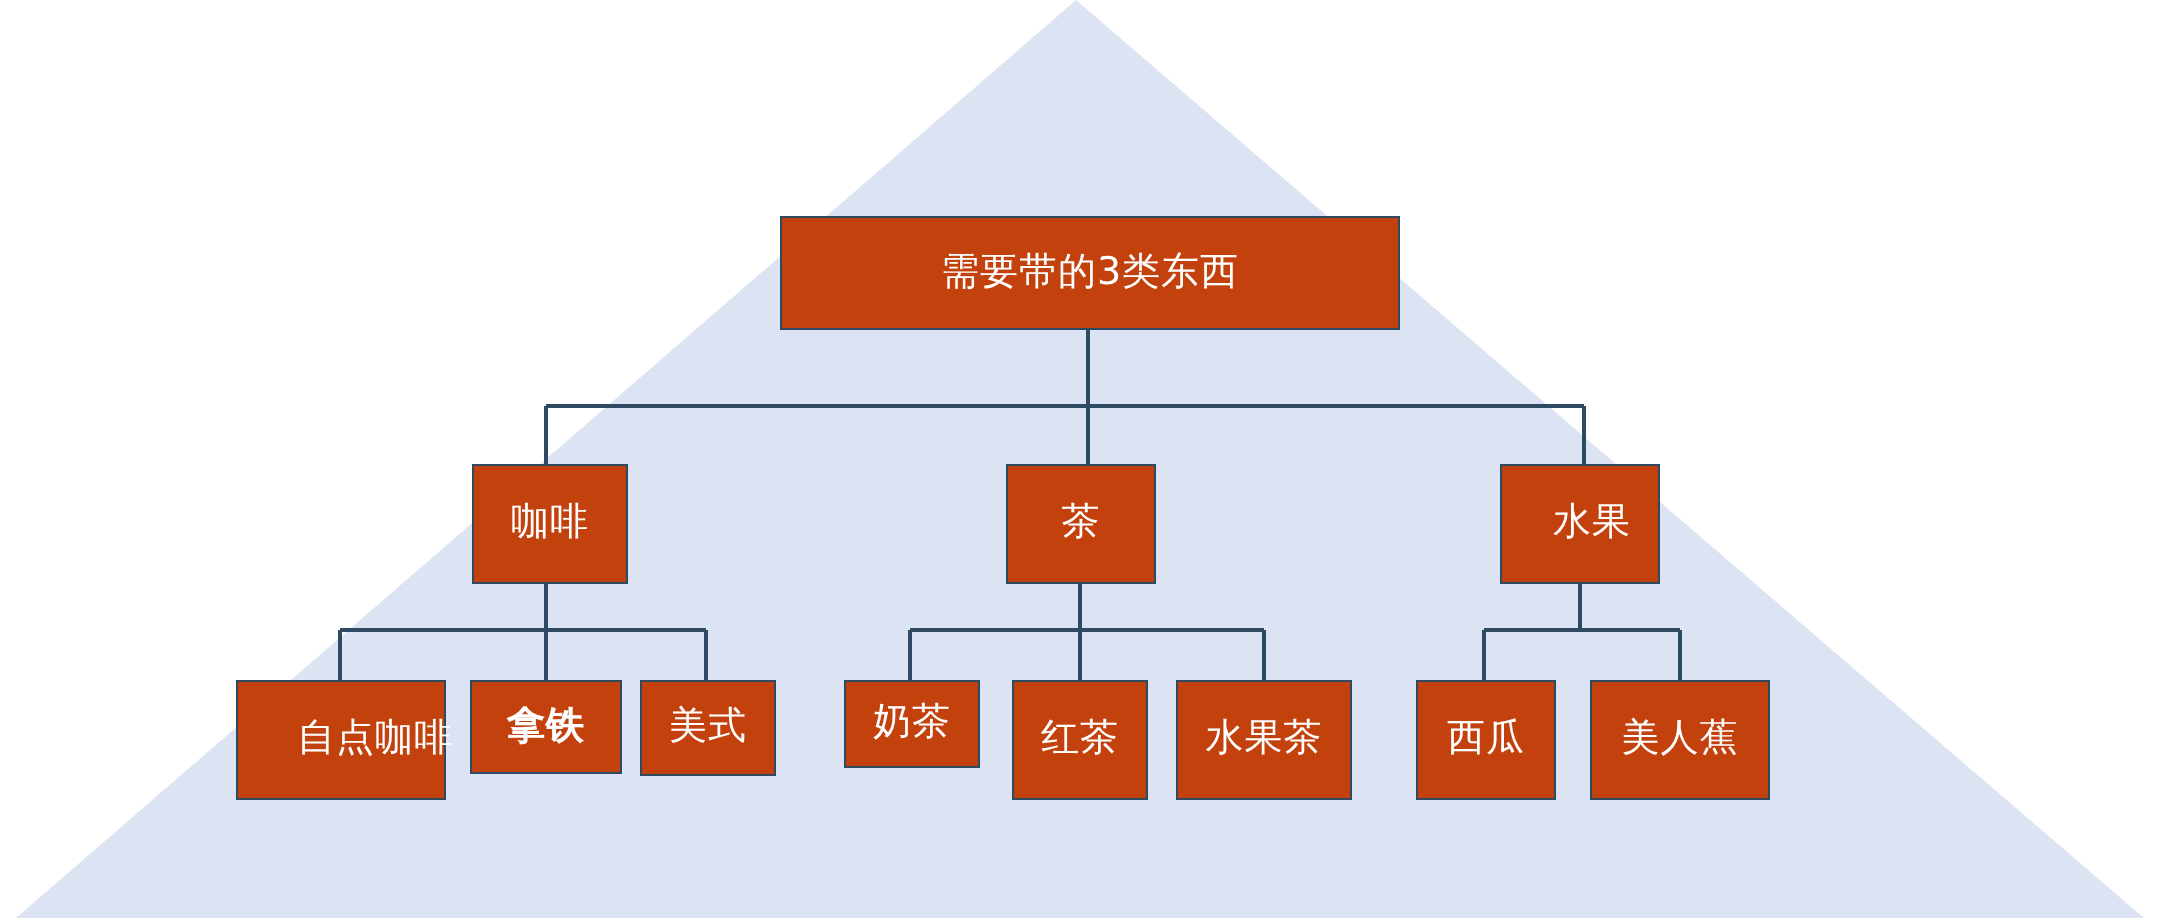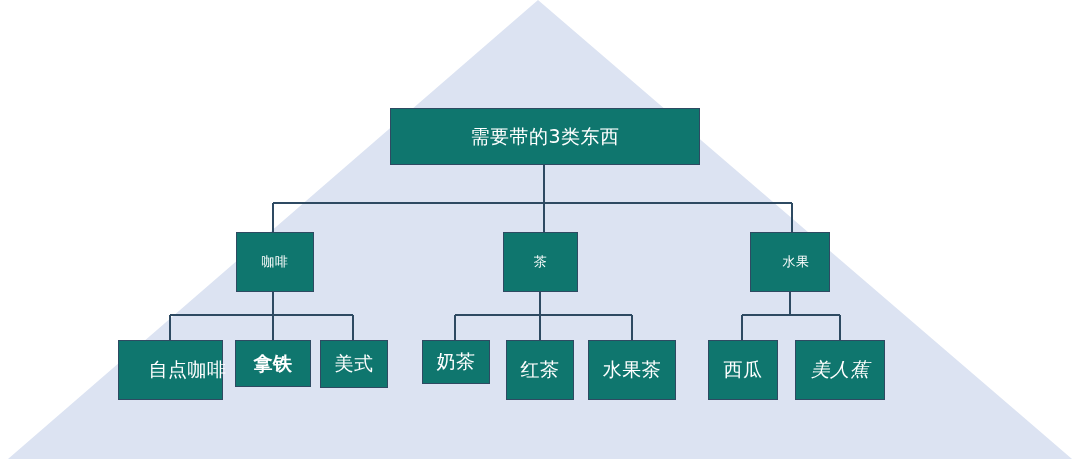--- a/index.html
+++ b/index.html
@@ -27,37 +27,37 @@
   #chart-svg {
     position: absolute;
     left: 0;
     top: 0;
     width: 1080px;
     height: 461px;
   }
   .node {
     position: absolute;
     box-sizing: border-box;
-    background: #0f766e;
+    background: #c2410c;
     border: 1.6px solid #2E4A62;
     color: #ffffff;
     display: flex;
     align-items: center;
     justify-content: center;
     text-align: right;
     line-height: 1.15;
     letter-spacing: 0.5px;
     white-space: nowrap;
     user-select: none;
   }
   .node.root {
     font-size: 19px;
   }
   .node.branch {
-    font-size: 13px;
+    font-size: 19px;
   }
   .node.leaf {
     font-size: 19px;
   }
 </style>
 </head>
 <body>
 
 <div id="stage">
 
@@ -110,15 +110,15 @@
   <div class="node leaf" style="left:320px; top:340px; width:68px; height:48px;">美式</div>
 
   <div class="node leaf" style="left:422px; top:340px; width:68px; height:44px;">奶茶</div>
 
   <div class="node leaf" style="left:506px; top:340px; width:68px; height:60px;">红茶</div>
 
   <div class="node leaf" style="left:708px; top:340px; width:70px; height:60px;">西瓜</div>
 
   <div class="node leaf" style="left:588px; top:340px; width:88px; height:60px;">水果茶</div>
 
-  <div class="node leaf" style="left:795px; top:340px; width:90px; height:60px;font-style:italic;">美人蕉</div>
+  <div class="node leaf" style="left:795px; top:340px; width:90px; height:60px;">美人蕉</div>
 
 </div>
 
 </body></html>

